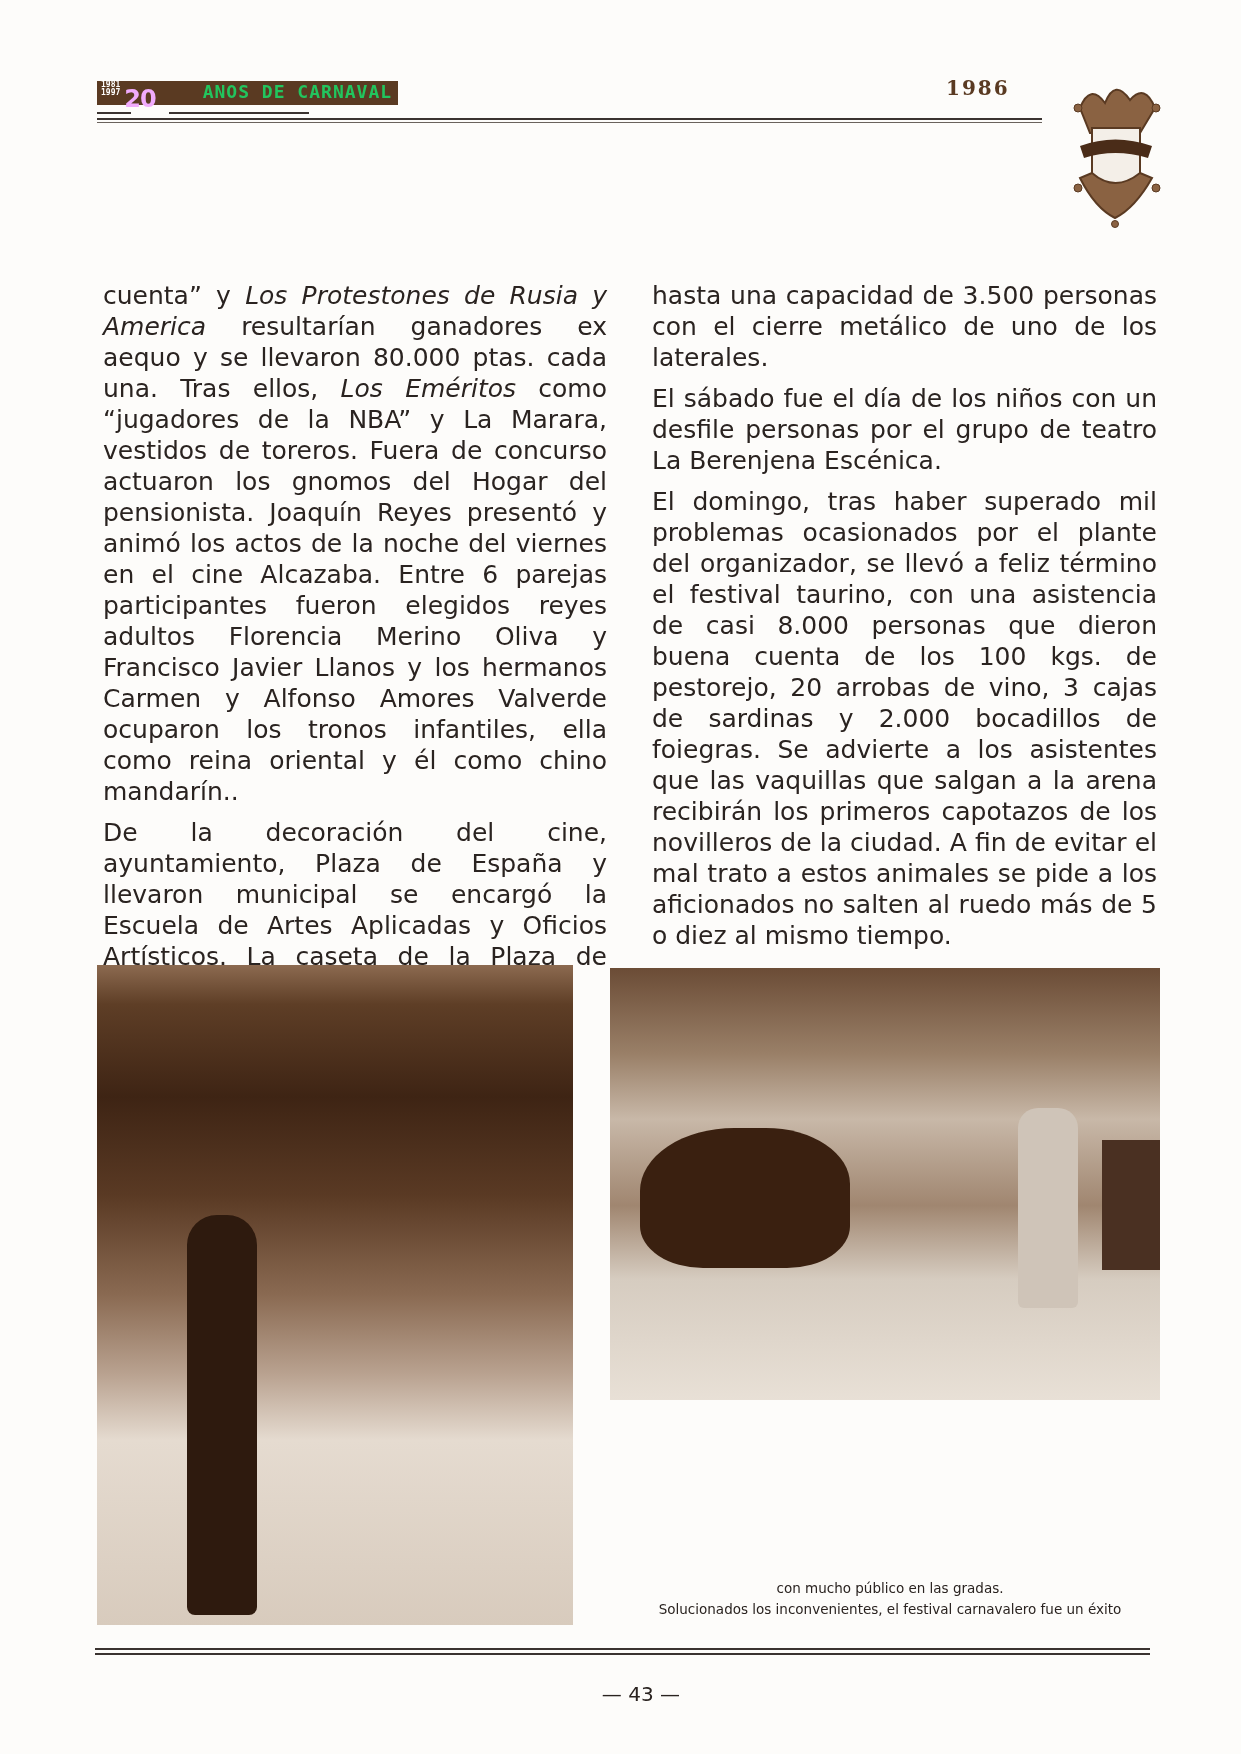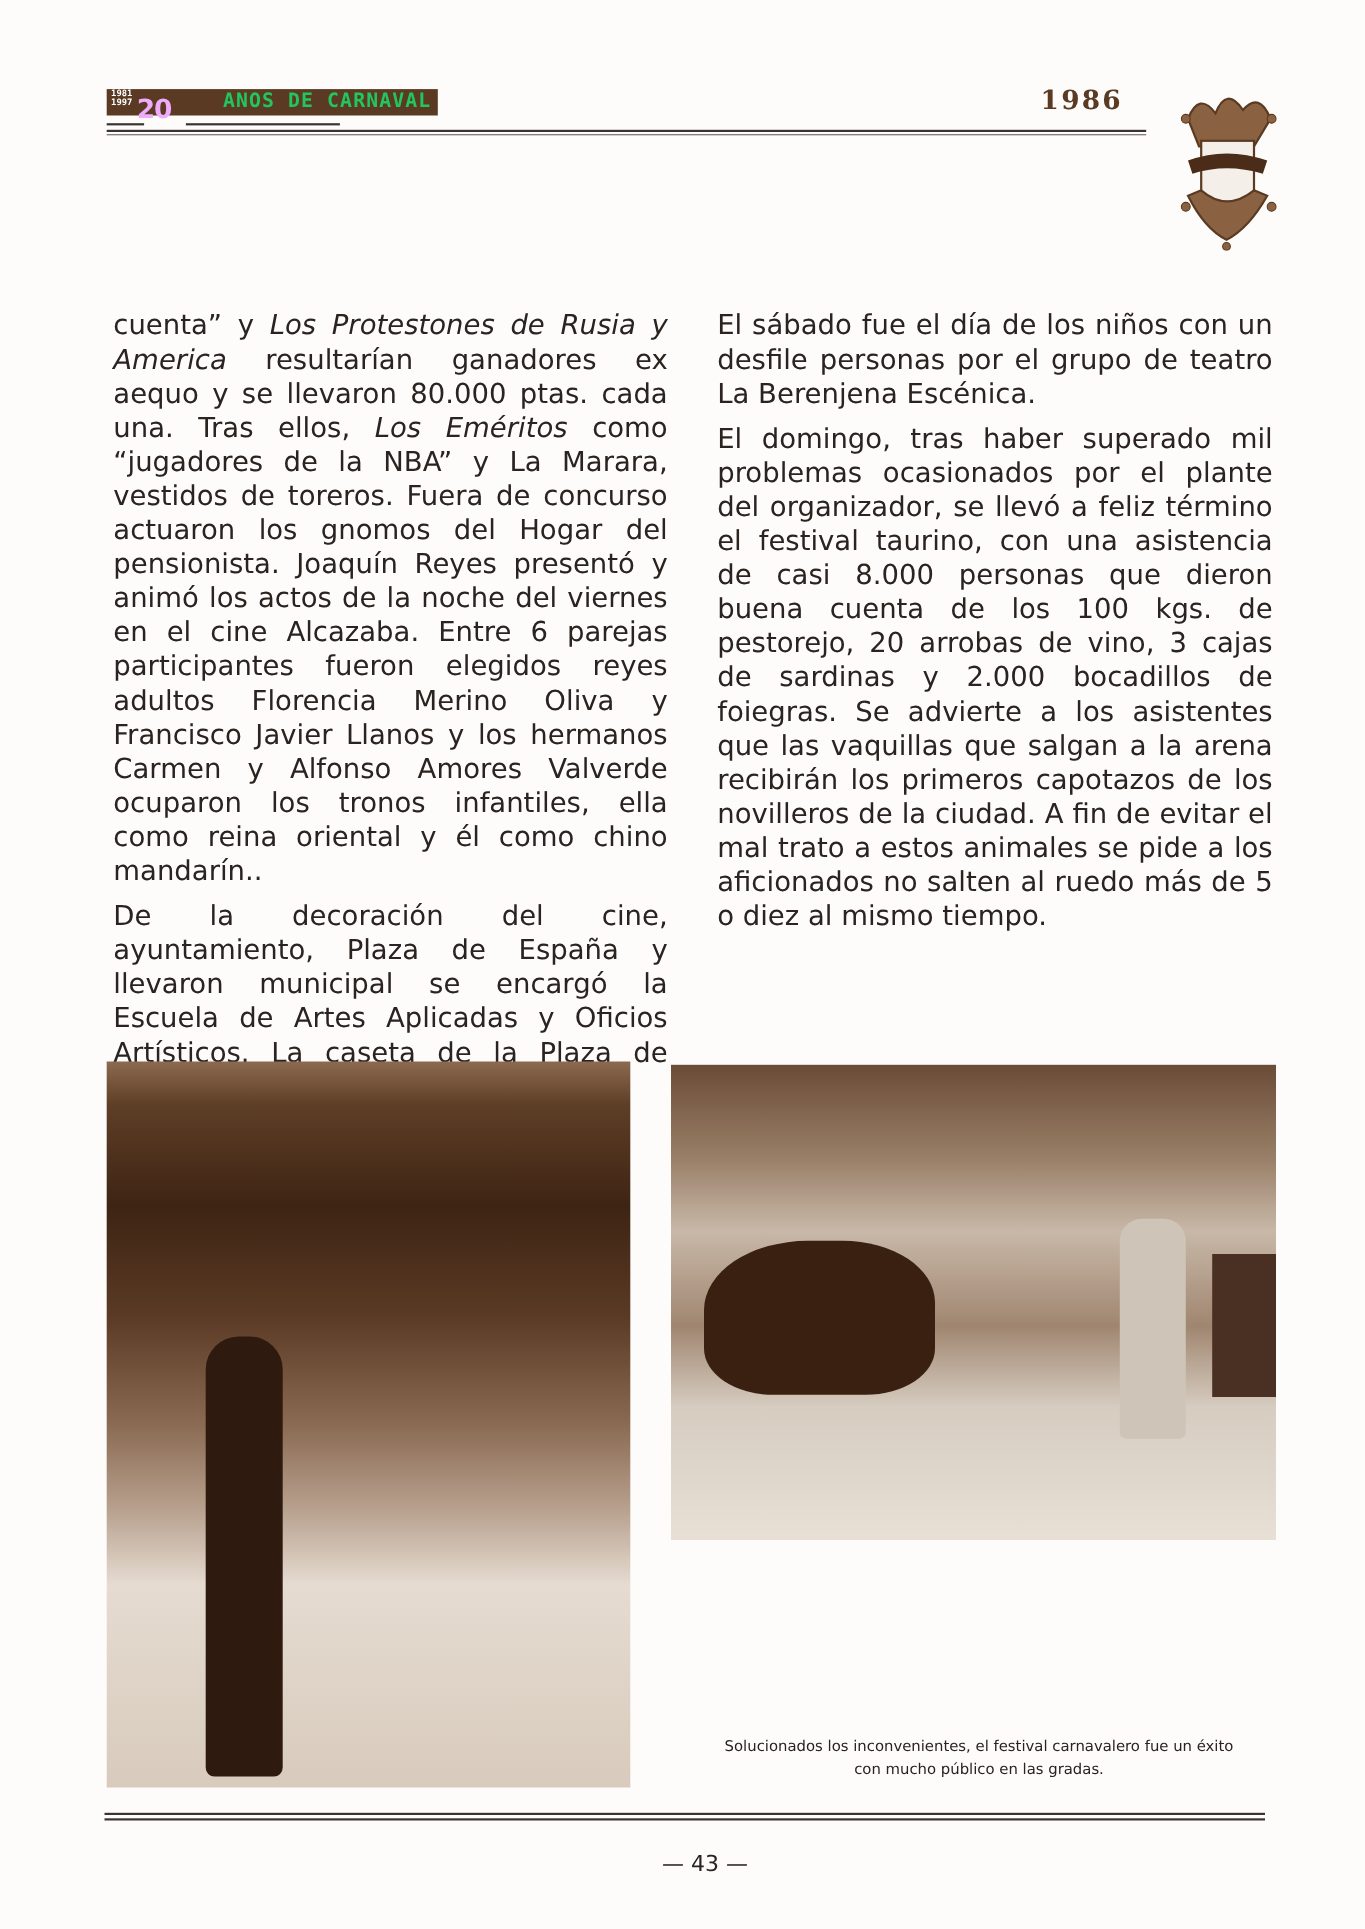--- a/index.html
+++ b/index.html
@@ -7,21 +7,21 @@
          font-family:"DejaVu Sans", sans-serif; color:#2a2320; }
   .header { position:absolute; left:97px; top:78px; width:945px; height:60px; }
   .header-badge { position:absolute; left:0; top:3px; height:24px; background:#5a3a22; display:flex; padding:0 6px 0 4px; }
   .years { font-family:"DejaVu Sans Mono", monospace; font-weight:bold; color:#fff; font-size:8px; line-height:8px; margin-right:4px; text-align:center; }
   .num20 { font-weight:bold; color:#f0abfc; font-size:24px; letter-spacing:-1px; margin-right:3px; position:relative; top:4px; }
   .badge-text { font-family:"DejaVu Sans Mono", monospace; font-weight:bold; color:#22c55e; font-size:18px; letter-spacing:1px;margin-left:44px; }
   .hdr-rule-a { position:absolute; left:0; top:34px; width:34px; height:2px; background:#3b3330; }
   .hdr-rule-b { position:absolute; left:72px; top:34px; width:140px; height:2px; background:#3b3330; }
   .hdr-rule-c { position:absolute; left:0; top:40px; width:945px; height:2px; background:#3b3330; }
   .hdr-rule-d { position:absolute; left:0; top:44px; width:945px; height:1px; background:#6a625c; }
-  .year-title { position:absolute; left:946px; top:76px; font-family:"DejaVu Serif", serif; font-weight:bold; font-size:24px; color:#5a3a22; letter-spacing:2px; }
+  .year-title { position:absolute; left:946px; top:76px; font-family:"DejaVu Serif", serif; font-weight:bold; font-size:20px; color:#5a3a22; letter-spacing:2px; }
   .logo { position:absolute; left:1060px; top:78px; width:110px; height:150px; }
   .col { position:absolute; font-family:"DejaVu Sans", sans-serif; font-size:25px; line-height:31px; color:#2a2320; text-align:justify; }
   .col p { margin:0 0 10px 0; }
   .col-left { left:103px; top:280px; width:504px; }
   .col-right { left:652px; top:280px; width:505px; }
   em { font-style:italic; }
   .photo { position:absolute; overflow:hidden; }
   .photo-1 { left:97px; top:965px; width:476px; height:660px;
     background: linear-gradient(180deg,#8c6a50 0%,#5e3e26 6%,#3e2414 20%,#5a3a24 35%,#8a6a52 50%,#b9a290 62%,#e5dbd0 72%,#d8cbbd 100%); }
   .photo-2 { left:610px; top:968px; width:550px; height:432px;
@@ -68,34 +68,35 @@
     <circle cx="55" cy="146" r="3.5" fill="#8a6242" stroke="#5a3a22"></circle>
   </svg>
 </div>
 
 <div class="col col-left">
   <p><span>cuenta” y </span><em>Los Protestones de Rusia y America</em><span> resultarían ganadores ex aequo y se llevaron 80.000 ptas. cada una. Tras ellos, </span><em>Los Eméritos</em><span> como “jugadores de la NBA” y La Marara, vestidos de toreros. Fuera de concurso actuaron los gnomos del Hogar del pensionista. Joaquín Reyes presentó y animó los actos de la noche del viernes en el cine Alcazaba. Entre 6 parejas participantes fueron elegidos reyes adultos Florencia Merino Oliva y Francisco Javier Llanos y los hermanos Carmen y Alfonso Amores Valverde ocuparon los tronos infantiles, ella como reina oriental y él como chino mandarín..</span></p>
   <p>De la decoración del cine, ayuntamiento, Plaza de España y llevaron municipal se encargó la Escuela de Artes Aplicadas y Oficios Artísticos. La caseta de la Plaza de España se ve mejorada y ampliada</p>
 </div>
 
 <div class="col col-right">
+  <p>hasta una capacidad de 3.500 personas con el cierre metálico de uno de los laterales.</p>
   <p>El sábado fue el día de los niños con un desfile personas por el grupo de teatro La Berenjena Escénica.</p>
   <p>El domingo, tras haber superado mil problemas ocasionados por el plante del organizador, se llevó a feliz término el festival taurino, con una asistencia de casi 8.000 personas que dieron buena cuenta de los 100 kgs. de pestorejo, 20 arrobas de vino, 3 cajas de sardinas y 2.000 bocadillos de foiegras. Se advierte a los asistentes que las vaquillas que salgan a la arena recibirán los primeros capotazos de los novilleros de la ciudad. A fin de evitar el mal trato a estos animales se pide a los aficionados no salten al ruedo más de 5 o diez al mismo tiempo.</p>
 </div>
 
 <div class="photo photo-1">
   <div class="figure1"></div>
 </div>
 
 <div class="photo photo-2">
   <div class="bull"></div>
   <div class="man"></div>
   <div class="sign"></div>
 </div>
 
 <div class="caption">
+  <div>con mucho público en las gradas.</div>
   <div>Solucionados los inconvenientes, el festival carnavalero fue un éxito</div>
-  <div>con mucho público en las gradas.</div>
 </div>
 
 <div class="foot-rule-a"></div>
 <div class="foot-rule-b"></div>
 <div class="page-num">— 43 —</div>
 
 </body></html>

